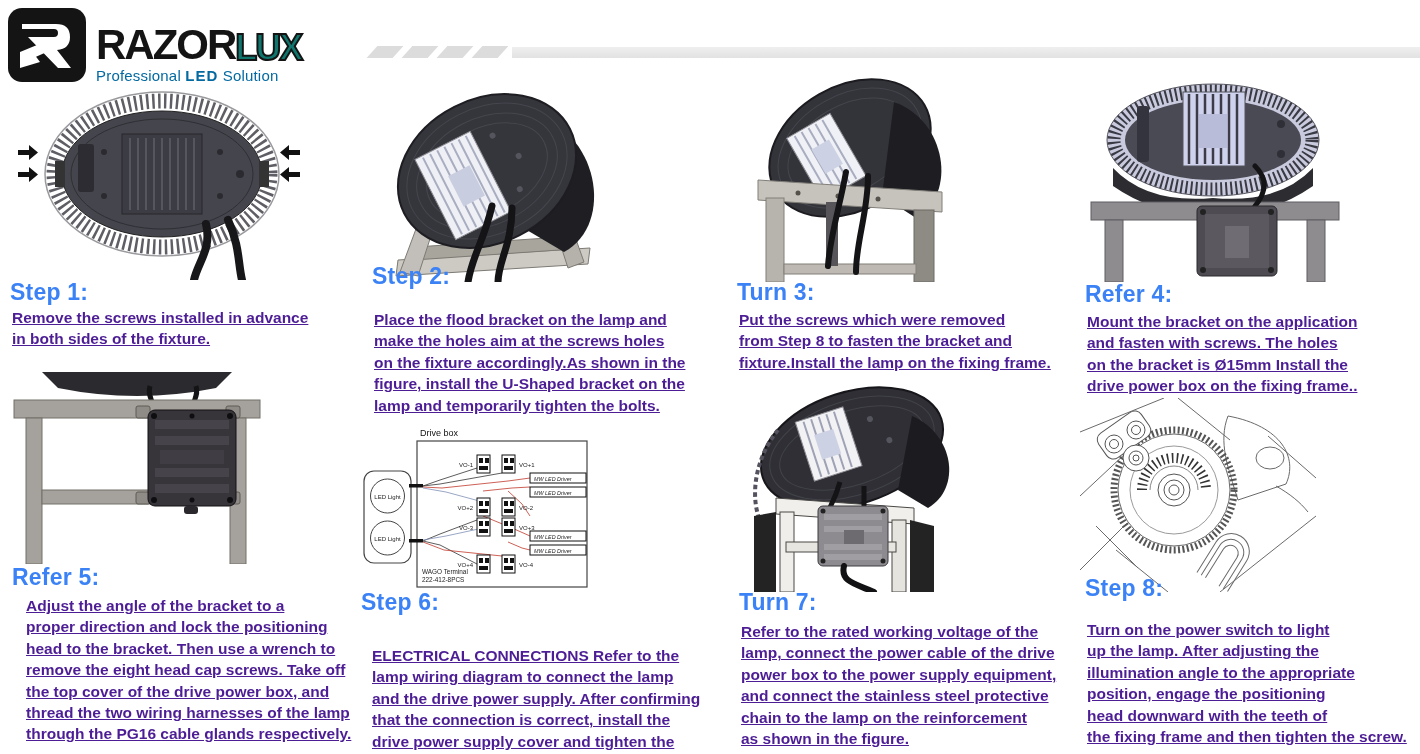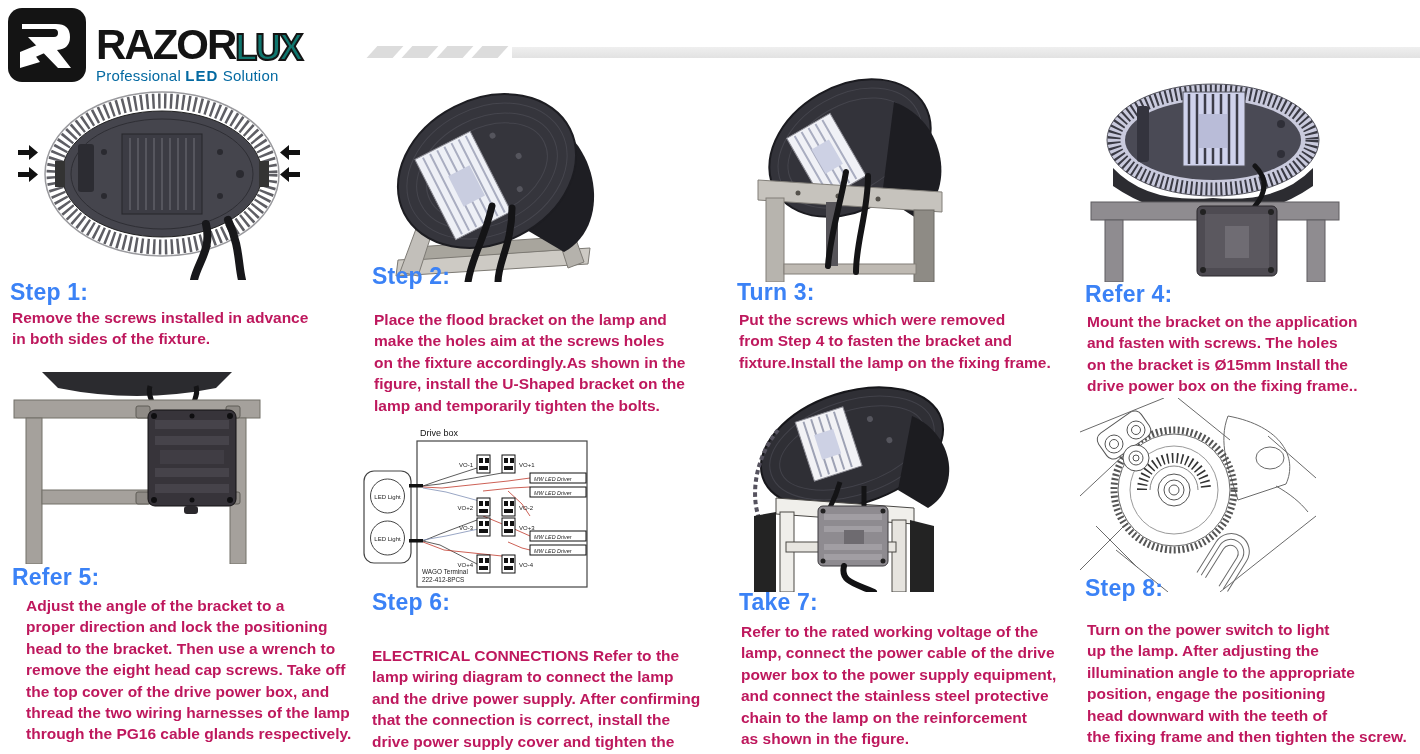--- a/index.html
+++ b/index.html
@@ -17,21 +17,21 @@
   .brand-light{font-size:36px;font-weight:bold;letter-spacing:-2px;color:#0f766e;
     -webkit-text-stroke:2px #141414;}
   .tagline{font-size:15px;color:#0369a1;margin-top:2px;letter-spacing:0.2px;}
   .tagline b{letter-spacing:1px;}
   
   .banner{position:absolute;left:372px;top:46px;display:flex;align-items:center;}
   .slash{width:26px;height:12px;background:#dcdcdc;transform:skewX(-42deg);margin-right:9px;}
   .bar{width:960px;height:11px;background:linear-gradient(#efefef,#e2e2e2);}
   
   .step-title{color:#3b82f6;font-weight:bold;font-size:23px;letter-spacing:0.2px;}
-  .step-body{color:#be185d;font-weight:bold;font-size:15.5px;line-height:21.4px;white-space:pre-line;width:356px;}
+  .step-body{color:#4c1d95;font-weight:bold;font-size:15.5px;line-height:21.4px;white-space:pre-line;width:356px;text-decoration:underline;}
   svg text{font-family:"Liberation Sans",sans-serif;}
 </style>
 </head>
 <body>
 
 <div class="logo-row">
   <div class="logo-icon">
     <svg width="78" height="74" viewBox="0 0 78 74">
       <path d="M14 16 h34 q14 0 14 13 q0 12 -13 13 l14 18 h-13 L20 29 h26 q4 0 4 -4 q0 -4 -4 -4 H14 Z" fill="#fff"></path>
       <path d="M12 44 l34 -14 6 8 -40 18 Z" fill="#fff"></path>
@@ -354,47 +354,47 @@
 
 <div class="abs step-title" style="left:372px;top:263px">Step 2:</div>
 <div class="abs step-body" style="left:374px;top:309px">Place the flood bracket on the lamp and
 make the holes aim at the screws holes
 on the fixture accordingly.As shown in the
 figure, install the U-Shaped bracket on the
 lamp and temporarily tighten the bolts.</div>
 
 <div class="abs step-title" style="left:737px;top:279px">Turn 3:</div>
 <div class="abs step-body" style="left:739px;top:309px">Put the screws which were removed
-from Step 4 to fasten the bracket and
+from Step 8 to fasten the bracket and
 fixture.Install the lamp on the fixing frame.</div>
 
 <div class="abs step-title" style="left:1085px;top:281px">Refer 4:</div>
 <div class="abs step-body" style="left:1087px;top:311px">Mount the bracket on the application
 and fasten with screws. The holes
 on the bracket is Ø15mm Install the
 drive power box on the fixing frame..</div>
 
 <div class="abs step-title" style="left:12px;top:564px">Refer 5:</div>
 <div class="abs step-body" style="left:26px;top:595px">Adjust the angle of the bracket to a
 proper direction and lock the positioning
 head to the bracket. Then use a wrench to
 remove the eight head cap screws. Take off
 the top cover of the drive power box, and
 thread the two wiring harnesses of the lamp
 through the PG16 cable glands respectively.</div>
 
-<div class="abs step-title" style="left:372px;top:589px">Step 6:</div>
+<div class="abs step-title" style="left:361px;top:589px">Step 6:</div>
 <div class="abs step-body" style="left:372px;top:645px">ELECTRICAL CONNECTIONS Refer to the
 lamp wiring diagram to connect the lamp
 and the drive power supply. After confirming
 that the connection is correct, install the
 drive power supply cover and tighten the
 PG16 cable gland.</div>
 
-<div class="abs step-title" style="left:739px;top:589px">Take 7:</div>
+<div class="abs step-title" style="left:739px;top:589px">Turn 7:</div>
 <div class="abs step-body" style="left:741px;top:621px">Refer to the rated working voltage of the
 lamp, connect the power cable of the drive
 power box to the power supply equipment,
 and connect the stainless steel protective
 chain to the lamp on the reinforcement
 as shown in the figure.</div>
 
 <div class="abs step-title" style="left:1085px;top:575px">Step 8:</div>
 <div class="abs step-body" style="left:1087px;top:619px">Turn on the power switch to light
 up the lamp. After adjusting the

